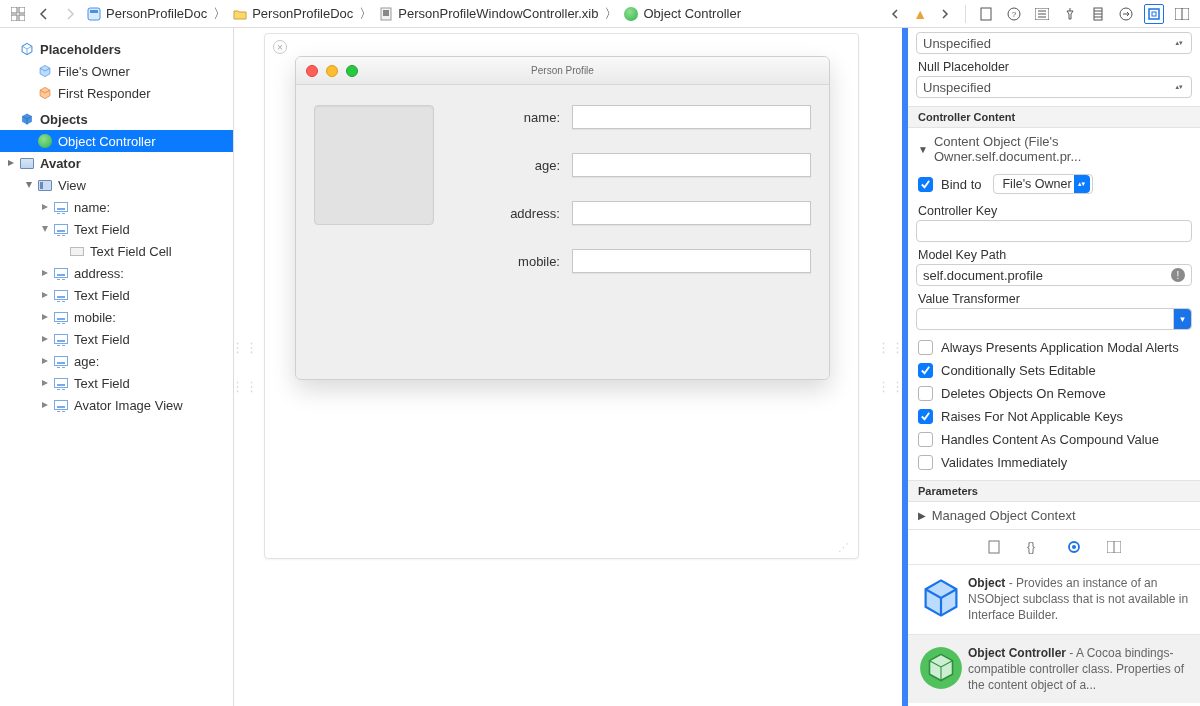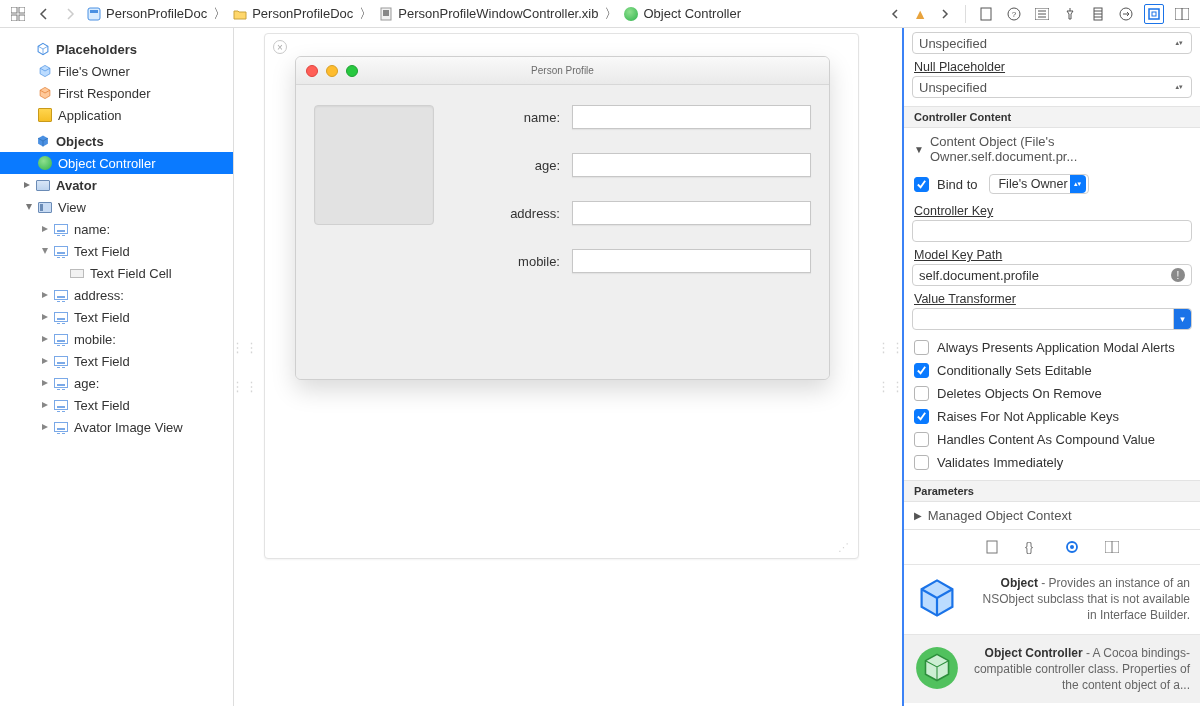--- a/index.html
+++ b/index.html
@@ -15,21 +15,21 @@
 .ic { display:inline-flex; width:16px; height:16px; align-items:center; justify-content:center; }
 .rt-icons { display:flex; align-items:center; gap: 8px; }
 .rt-icons .sel { border:1.5px solid #1a73e8; padding:1px; border-radius:2px; }
 .warn-tri { color: #e8a33d; font-size: 14px; }
 
 
 .main { flex: 1; display: flex; min-height: 0; }
 
 
 .outline { width: 234px; border-right: 1px solid #ddd; overflow-y: auto; padding-top: 10px; }
-.ol-row { display:flex; align-items:center; height:22px; padding-left: 20px; cursor:default; }
+.ol-row { display:flex; align-items:center; height:22px; padding-left: 4px; cursor:default; }
 .ol-row .disc-space { width: 14px; display:flex; justify-content:center; color:#777; font-size:10px; }
 .ol-row .disc-space.rot svg { transform: rotate(90deg); }
 .ol-row .ol-ic { width:18px; display:flex; justify-content:center; align-items:center; }
 .ol-row .lbl { padding-left: 4px; }
 .ol-row.bold .lbl { font-weight: 600; }
 .ol-row.sel { background: #0a7aff; color: #fff; }
 .ol-row.sel .lbl { color:#fff; }
 .ol-indent-1 { padding-left: 22px; }
 .ol-indent-2 { padding-left: 38px; }
 .ol-indent-3 { padding-left: 54px; }
@@ -64,23 +64,23 @@
 .dotbtn.grn { background:#28c840; border:1px solid #1fa233; }
 .wtitle { flex:1; text-align:center; color:#6c6c6c; font-size:10px; }
 .wbody { padding:18px; background:#efefef; height:calc(100% - 28px); display:flex; gap:36px; }
 .imgwell { width:120px; height:120px; margin-top:2px; background:#e2e2e2; border:1px solid #d0d0d0; border-radius:4px; box-shadow: inset 0 1px 2px rgba(0,0,0,0.06); }
 .formcol { flex:1; display:flex; flex-direction:column; gap:24px; padding-top: 2px; }
 .frow { display:flex; align-items:center; gap:12px; }
 .frow .flabel { width:90px; text-align:right; color:#333; }
 .frow input { flex:1; height:24px; border:1px solid #c7c7c7; border-radius:0; background:#fff; box-shadow:0 1px 1px rgba(0,0,0,0.05); padding:0 4px; }
 
 
-.inspector { width: 298px; border-left:2px solid #3b82f6; display:flex; flex-direction:column; min-height:0; }
+.inspector { width: 298px; border-left:6px solid #3b82f6; display:flex; flex-direction:column; min-height:0; }
 .insp-scroll { flex:1; overflow-y:auto; }
-.insp-field-label { font-size:12.5px; color:#333; margin: 6px 10px 2px; text-decoration: underline; }
+.insp-field-label { font-size:12.5px; color:#333; margin: 6px 10px 2px; }
 .drop { display:flex; align-items:center; height:22px; border:1px solid #cfcfcf; border-radius:4px; margin:0 8px; background:#fff; padding:0 6px; position:relative; color:#555; }
 .drop .dd-arrows { position:absolute; right:4px; top:0; bottom:0; width:16px; display:flex; flex-direction:column; align-items:center; justify-content:center; font-size:7px; color:#666; }
 .section-head { background:#f3f3f3; border-top:1px solid #e3e3e3; border-bottom:1px solid #e3e3e3; padding:4px 10px; font-weight:700; font-size:11px; color:#333; }
 .disc-row { display:flex; align-items:center; gap:6px; padding:6px 10px; color:#555; }
 .disc-row .tri { font-size:10px; }
 .check-row { display:flex; align-items:center; gap:8px; padding:4px 10px; }
 .check { width:15px; height:15px; border:1px solid #b5b5b5; border-radius:3px; background:#fff; display:flex; align-items:center; justify-content:center; }
 .check.on { background:#0a7aff; border-color:#0a7aff; color:#fff; }
 .check svg { width:11px; height:11px; }
 .bind-select { display:inline-flex; align-items:center; height:20px; border:1px solid #cfcfcf; border-radius:4px; padding:0 20px 0 8px; margin-left:4px; position:relative; background:#fff; font-size:12.5px; }
@@ -88,21 +88,21 @@
 .text-input { height:22px; border:1px solid #cfcfcf; border-radius:4px; margin:0 8px; background:#fff; padding:0 6px; display:flex; align-items:center; position:relative; }
 .text-input .exc { position:absolute; right:6px; width:14px; height:14px; border-radius:50%; background:#8a8a8a; color:#fff; font-size:10px; display:flex; align-items:center; justify-content:center; }
 .combo { height:22px; border:1px solid #cfcfcf; border-radius:4px; margin:0 8px; background:#fff; display:flex; align-items:center; position:relative; }
 .combo .dd-box { width:18px; height:100%; border-left:1px solid #cfcfcf; background:#1a73e8; border-radius:0 4px 4px 0; display:flex; align-items:center; justify-content:center; color:#fff; font-size:9px; position:absolute; right:0; }
 
 .mini-icons { display:flex; justify-content:center; gap:22px; padding:8px 0; border-top:1px solid #e3e3e3; }
 .mini-icons .mi { width:18px; height:18px; display:flex; align-items:center; justify-content:center; color:#555; }
 .mini-icons .mi.active { color:#1a73e8; }
 
 
-.libcard { display:flex; gap:10px; padding:10px; border-top:1px solid #e5e5e5; background:#fff;text-align:right; }
+.libcard { display:flex; gap:4px; padding:10px; border-top:1px solid #e5e5e5; background:#fff; }
 .libcard.sel { background:#f1f1f1; }
 .libcard .bigicon { width:46px; height:46px; flex-shrink:0; display:flex; align-items:center; justify-content:center; }
 .libcard .desc { font-size:12px; color:#666; line-height:1.35; }
 .libcard .desc b { font-weight:600; color:#333; }
 
 svg { display:block; }
 </style>
 </head>
 <body>
 <div class="root">
@@ -256,27 +256,20 @@
     </div>
     <div class="ol-row ol-indent-1">
       <span class="disc-space"></span>
       <span class="ol-ic">
             <svg viewBox="0 0 20 20" width="14" height="14">
               <path d="M10 2l7 4v8l-7 4-7-4V6z" fill="#ffc99a" stroke="#e07a2c"></path>
               <path d="M3 6l7 4 7-4" fill="none" stroke="#e07a2c"></path>
             </svg>
           </span>
       <span class="lbl">First Responder</span>
-    </div>
-    <div class="ol-row ol-indent-1">
-      <span class="disc-space"></span>
-      <span class="ol-ic">
-            <span class="yellow-ruler"></span>
-          </span>
-      <span class="lbl">Application</span>
     </div>
 
     <div class="ol-row bold" style="margin-top:4px">
       <span class="disc-space"></span>
       <span class="ol-ic">
             <svg viewBox="0 0 20 20" width="14" height="14">
               <path d="M10 2l7 4v8l-7 4-7-4V6z" fill="#4a90e2"></path>
               <path d="M3 6l7 4 7-4M10 10v8" fill="none" stroke="#2b6bb2"></path>
             </svg>
           </span>

